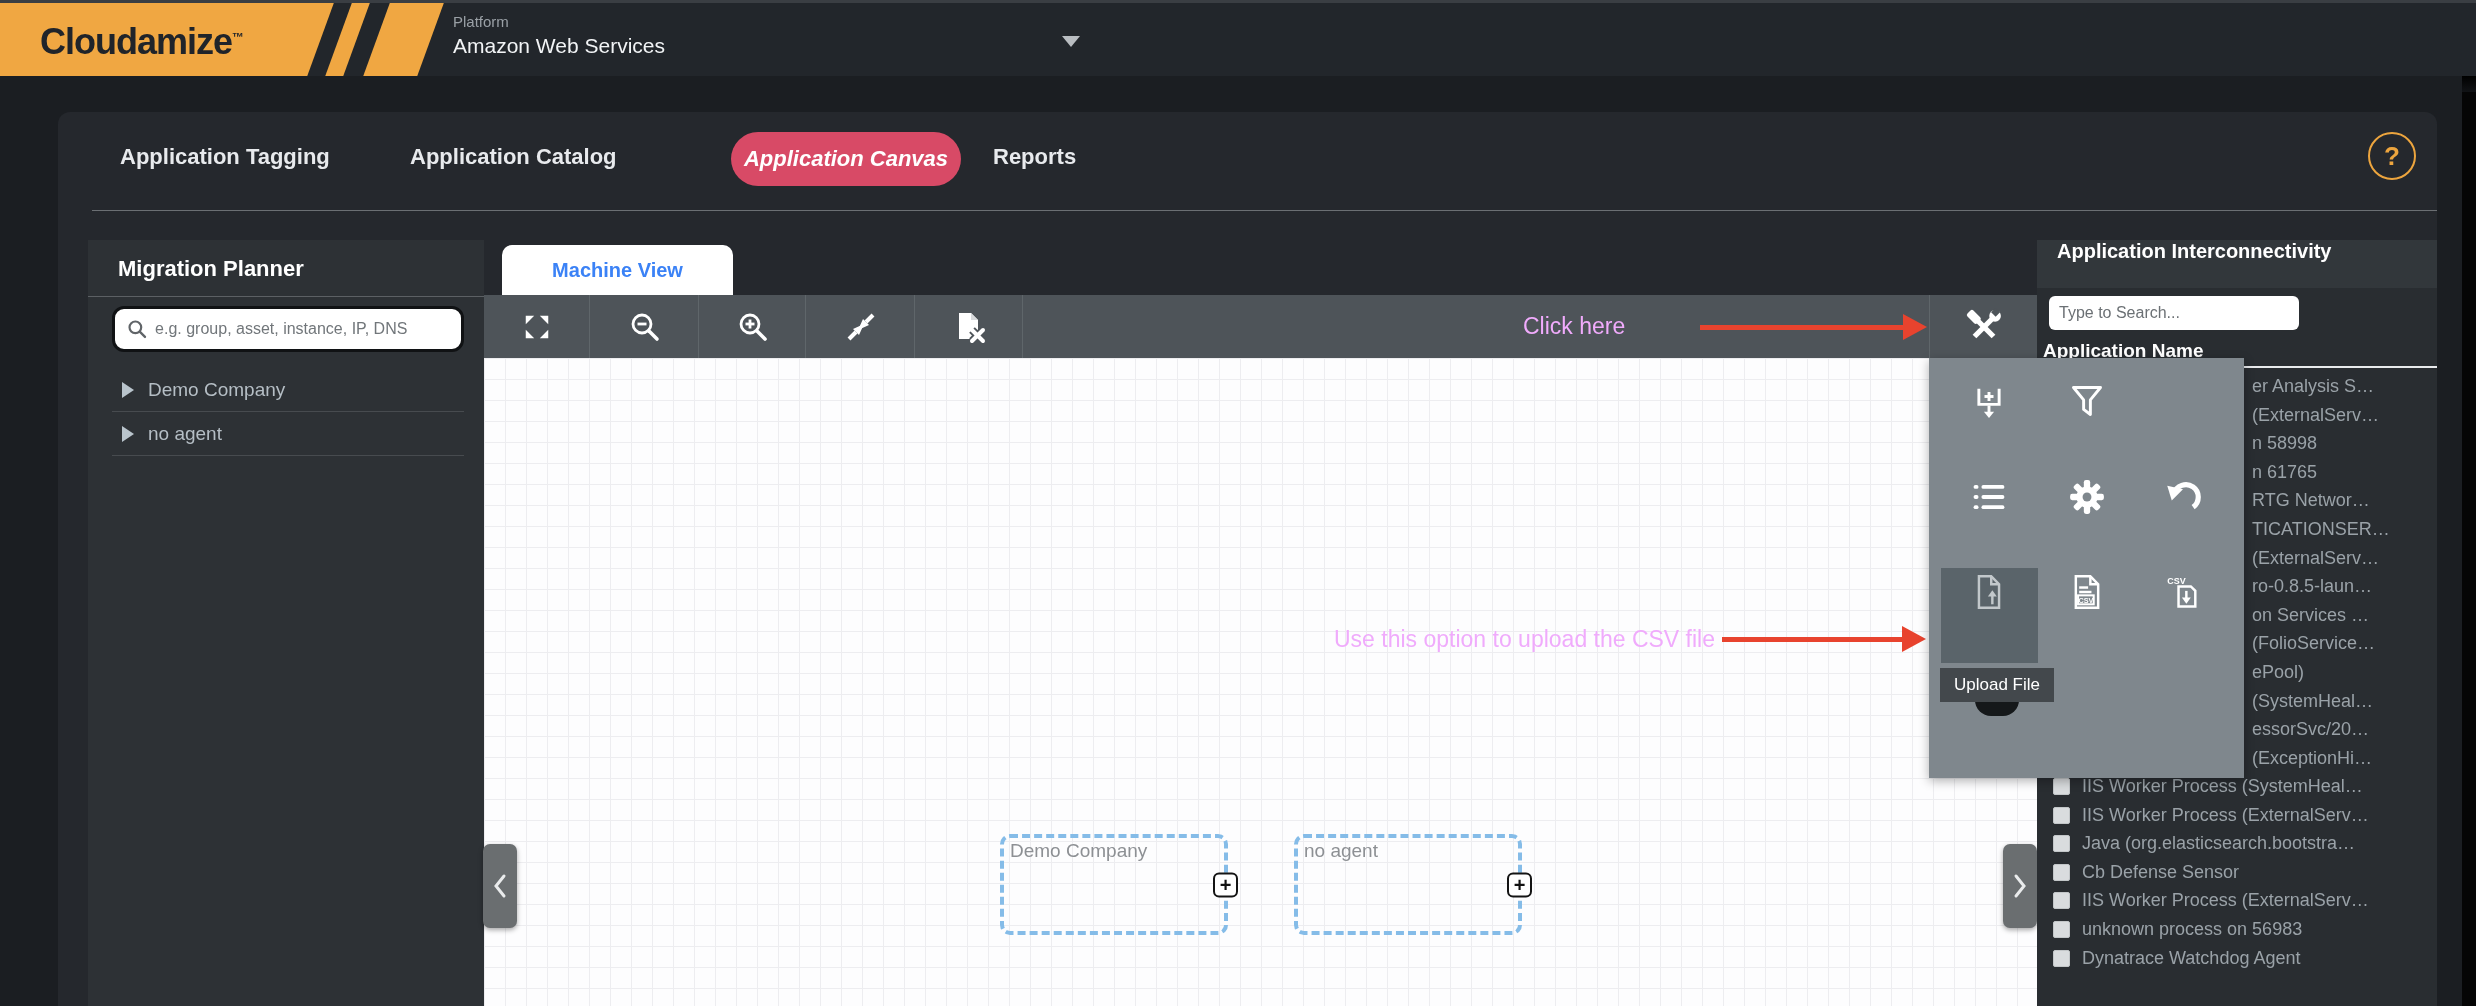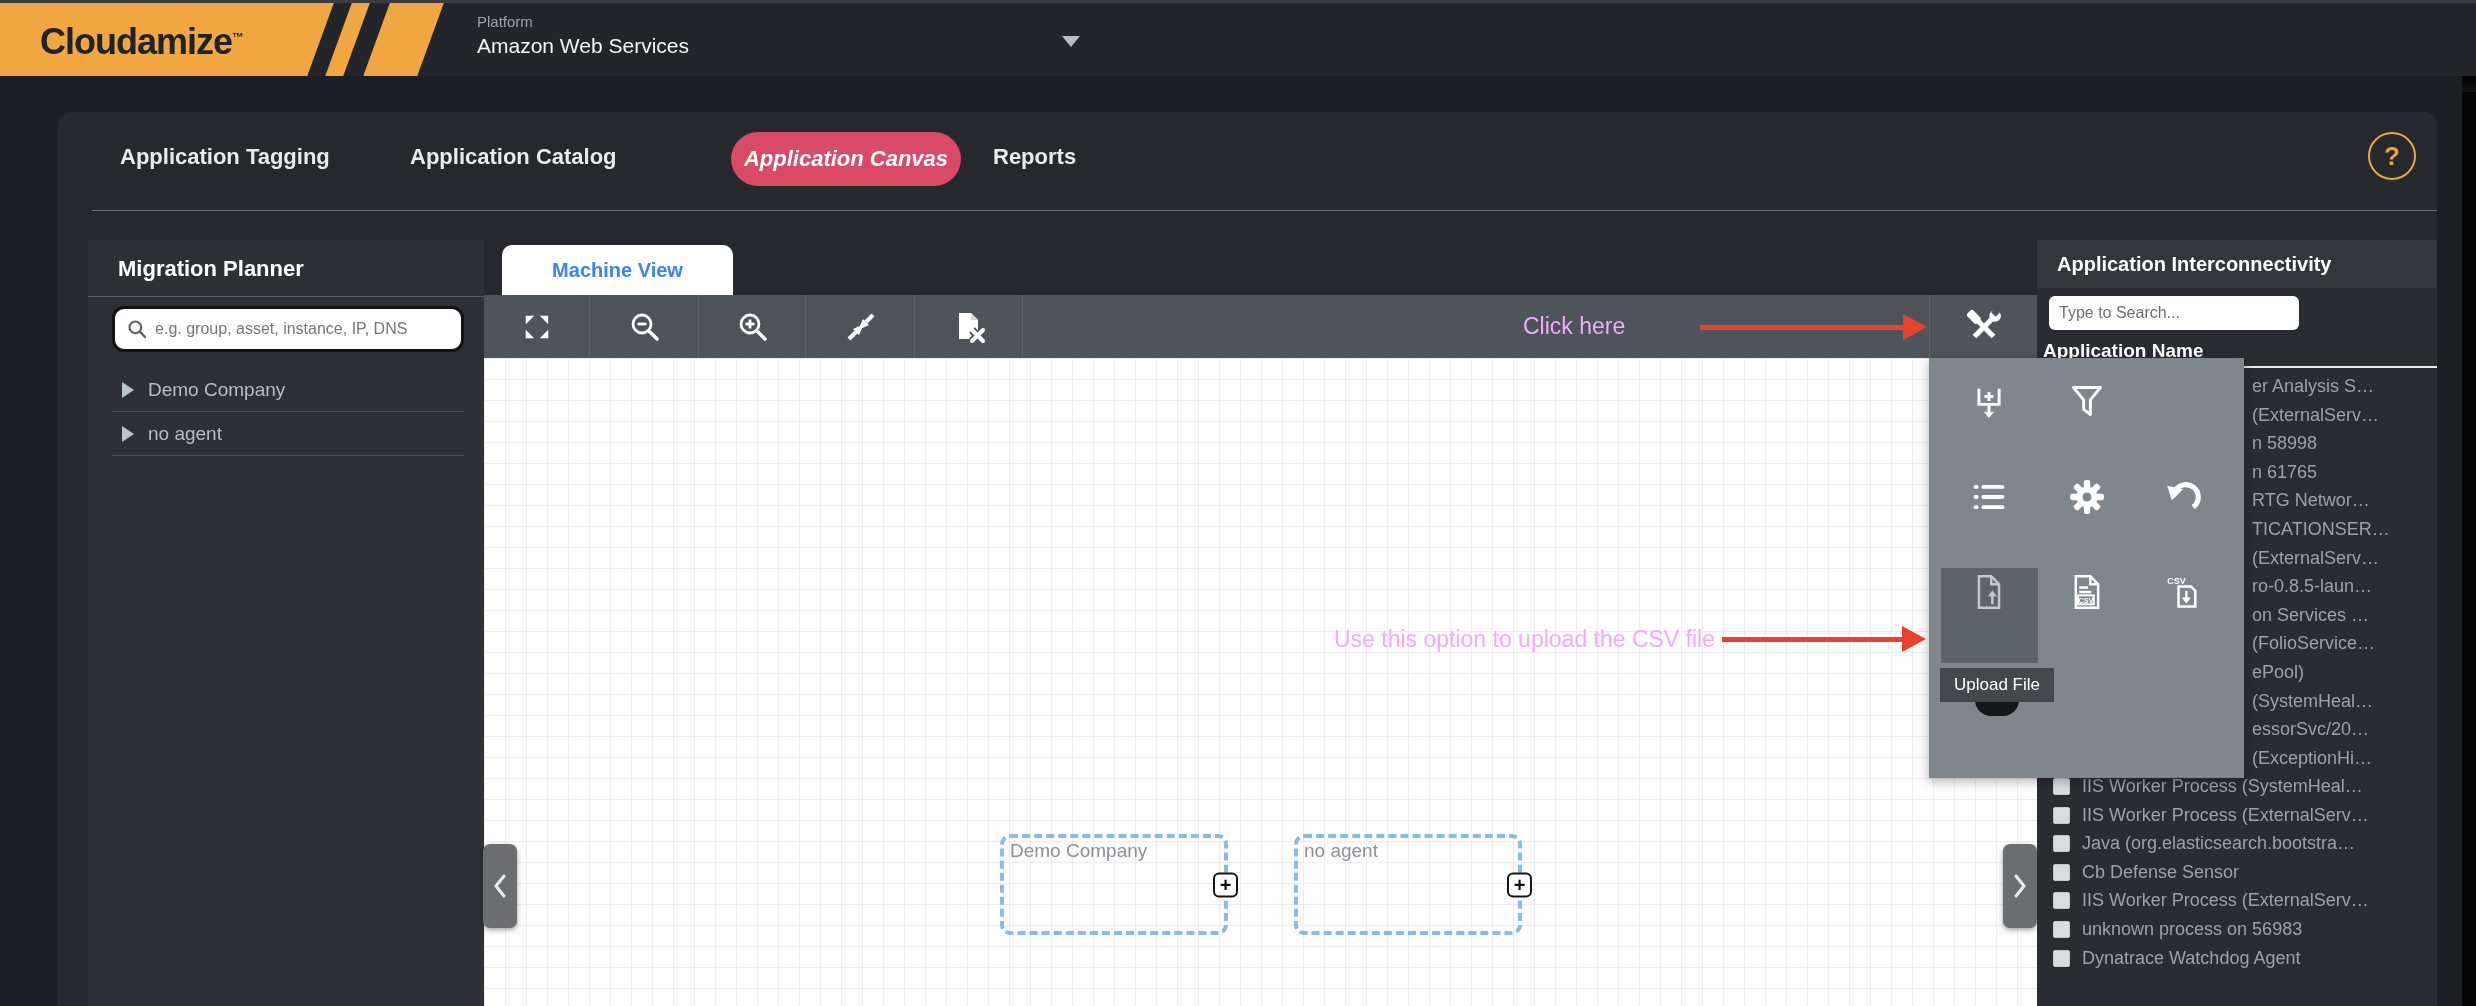--- a/index.html
+++ b/index.html
@@ -7,21 +7,21 @@
   body { font-family:"Liberation Sans", sans-serif; }
   #app { position:relative; width:2476px; height:1006px; overflow:hidden; }
 
   
   .header { position:absolute; left:0; top:0; width:2476px; height:76px; background:#22262b; overflow:hidden; border-top:3px solid #3a3e43; }
   .header .orange-main { position:absolute; left:-30px; top:0; width:350px; height:76px; background:#f0a742; transform:skewX(-20deg); }
   .header .stripe1 { position:absolute; left:338px; top:0; width:18px; height:76px; background:#f0a742; transform:skewX(-20deg); }
   .header .stripe2 { position:absolute; left:376px; top:0; width:54px; height:76px; background:#f0a742; transform:skewX(-20deg); }
   .logo { position:absolute; left:40px; top:18px; font-size:36px; font-weight:bold; color:#20242a; letter-spacing:-1px; }
   .logo sup { font-size:12px; }
-  .platform { position:absolute; left:477px; top:10px; }
+  .platform { position:absolute; left:453px; top:10px; }
   .platform .plabel { font-size:15px; color:#9aa0a6; }
   .platform .pvalue { font-size:21px; color:#f2f4f6; margin-top:4px; }
   .hdr-caret { position:absolute; left:1062px; top:33px; width:0; height:0; border-left:9px solid transparent; border-right:9px solid transparent; border-top:11px solid #b9bdc1; }
   .header-shadow { position:absolute; left:0; top:76px; width:2476px; height:16px; background:linear-gradient(#000000, #111316); }
 
   
   .page-bg { position:absolute; left:0; top:76px; width:2462px; height:930px; background:#1b1e22; }
   .main-panel { position:absolute; left:58px; top:112px; width:2379px; height:894px; background:#25282d; border-radius:12px 12px 0 0; }
 
   
@@ -57,21 +57,21 @@
   .plus-btn { position:absolute; right:-14px; top:50%; transform:translateY(-50%); width:25px; height:25px; background:#fff; border:2px solid #141414; border-radius:6px; display:flex; align-items:center; justify-content:center; font-size:20px; font-weight:bold; color:#111; line-height:1; }
   .handle { position:absolute; width:34px; height:84px; background:#6a6e70; border-radius:7px; display:flex; align-items:center; justify-content:center; color:#e9ebec; font-size:26px; box-shadow:0 2px 5px rgba(0,0,0,.35); }
 
   
   .anno { position:absolute; color:#f0abfc; font-size:23px; z-index:30; }
   .anno-arrow { position:absolute; height:5px; background:#e8432e; z-index:30; }
   .anno-arrow:after { content:""; position:absolute; right:-22px; top:-11px; width:0; height:0; border-left:24px solid #e8432e; border-top:13px solid transparent; border-bottom:13px solid transparent; }
 
   
   .right-panel { position:absolute; left:2037px; top:240px; width:400px; height:766px; background:#292d31; }
-  .rp-header { position:absolute; left:0; top:0; width:400px; height:48px; background:#32373b; display:flex; align-items:center; }
+  .rp-header { position:absolute; left:0; top:0; width:400px; height:48px; background:#32373b; display:flex; align-items:flex-start; }
   .rp-title { margin-left:20px; font-size:20px; font-weight:bold; color:#fff; }
   .rp-search { position:absolute; left:12px; top:56px; width:250px; height:34px; background:#fff; border-radius:6px; border:none; outline:none; padding:0 10px; font-size:16px; color:#333; font-family:"Liberation Sans",sans-serif; }
   .rp-search::placeholder { color:#6b7074; }
   .rp-colhead { position:absolute; left:6px; top:100px; font-size:19px; font-weight:bold; color:#fff; }
   .rp-underline { position:absolute; left:0; top:126px; width:400px; height:2px; background:#e8eaec; }
   .rp-list { position:absolute; left:0; top:132px; width:400px; }
   .rp-frag { height:28.6px; line-height:28.6px; padding-left:215px; font-size:18px; color:#9aa2a8; white-space:nowrap; overflow:hidden; }
   .rp-item { height:28.6px; display:flex; align-items:center; padding-left:16px; font-size:18px; color:#9aa2a8; white-space:nowrap; overflow:hidden; }
   .cbx { width:17px; height:17px; background:#d9dcde; border:1px solid #c2c6c8; border-radius:2px; margin-right:12px; flex:0 0 auto; }
 

